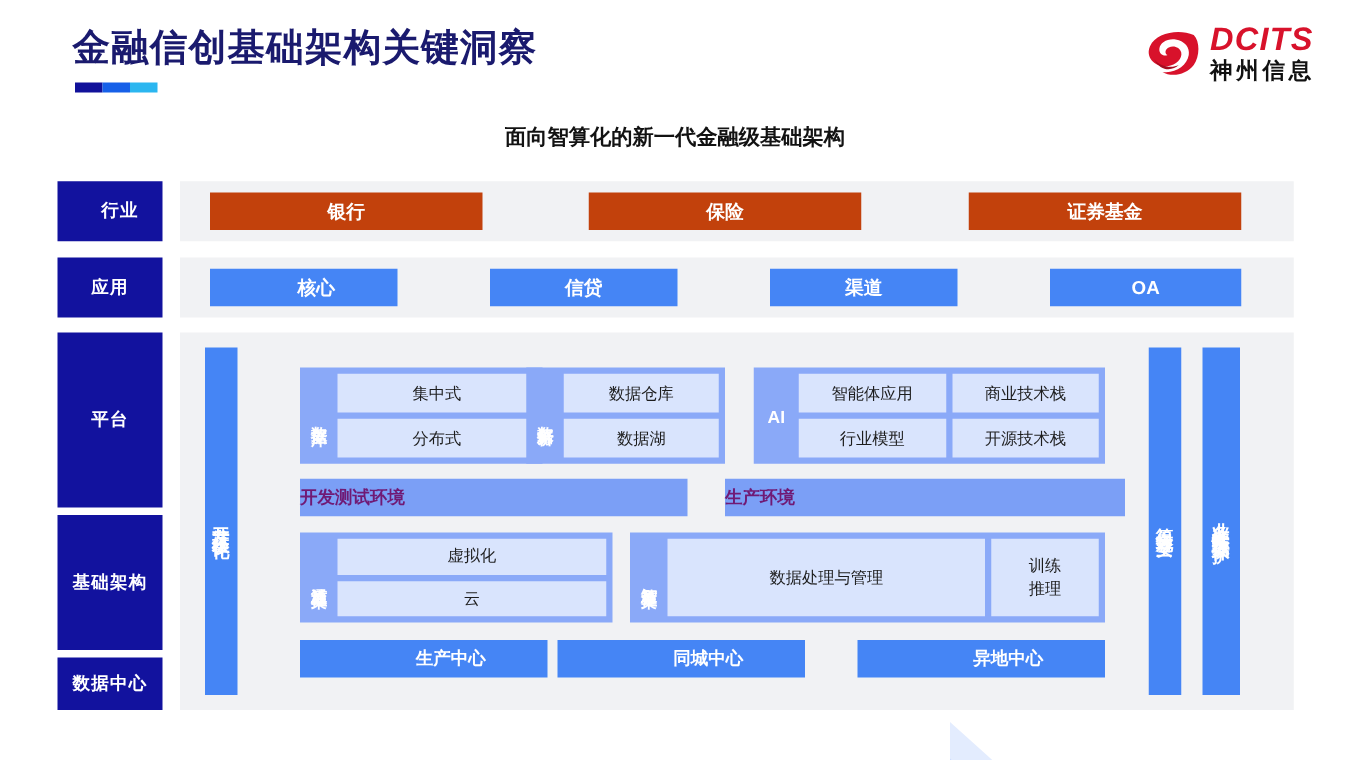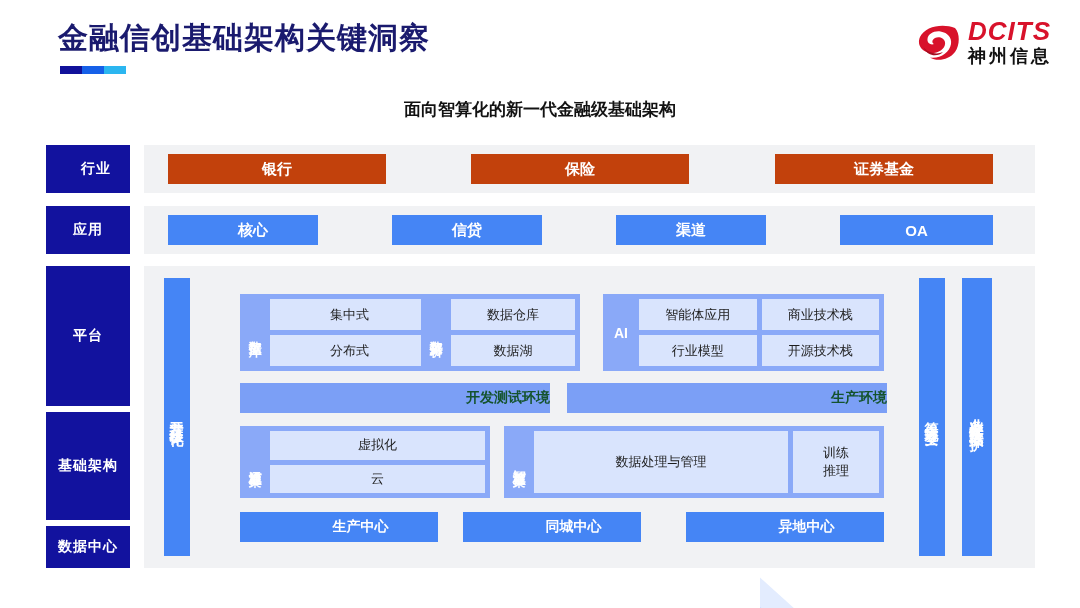--- a/index.html
+++ b/index.html
@@ -120,42 +120,42 @@
   .g-db   { left: 96px;  top: 28px; width: 194px; height: 77px; }
   .g-da   { left: 277px; top: 28px; width: 159px; height: 77px; }
   .g-ai   { left: 459px; top: 28px; width: 281px; height: 77px; }
   .ai-grid { display: grid; grid-template-columns: 1fr 1fr; grid-template-rows: 1fr 1fr;
              gap: 5px; flex: 1 1 auto; height: 100%; }
   .ai-label { font-size: 14px; letter-spacing: 0; writing-mode: horizontal-tb;
               width: 26px; color: #fff; font-weight: bold; display: flex;
               align-items: center; justify-content: center; height: 100%; }
 
   
-  .envbar { position: absolute; background: #7b9ff6; color: #14532d; font-weight: bold;
-            font-size: 14px; display: flex; align-items: center; justify-content: flex-end; }
+  .envbar { position: absolute; background: #7b9ff6; color: #701a75; font-weight: bold;
+            font-size: 14px; display: flex; align-items: center; justify-content: flex-start; }
   .env1 { left: 96px;  top: 117px; width: 310px; height: 30px; }
-  .env2 { left: 423px; top: 117px; width: 320px; height: 30px; }
+  .env2 { left: 436px; top: 117px; width: 320px; height: 30px; }
 
   
   .g-tsf { left: 96px;  top: 160px; width: 250px; height: 72px; }
   .g-zsf { left: 360px; top: 160px; width: 380px; height: 72px; }
   .zsf-items { display: flex; flex-direction: column; gap: 5px; flex: 1 1 auto; height: 100%; }
   .zsf-right { width: 86px; flex: 0 0 86px; height: 100%; }
   .train {
     background: #d9e4fd; color: #1d1d1d; font-size: 13px; height: 100%;
     display: flex; flex-direction: column; align-items: center; justify-content: center;
     line-height: 1.35;
   }
 
   
   .dc { background: #4585f5; color: #fff; font-weight: bold; font-size: 14px;
         position: absolute; height: 30px; top: 246px;
         display: flex; align-items: center; justify-content: center; padding-left: 43px; }
   .dc1 { left: 96px;  width: 198px; }
-  .dc2 { left: 319px; width: 178px; }
+  .dc2 { left: 302px; width: 198px; }
   .dc3 { left: 542px; width: 198px; }
 </style>
 </head>
 <body>
 
 <div id="stage">
 
   <div class="deco">
     <div class="stripe s6"></div>
     <div class="stripe s5"></div>

